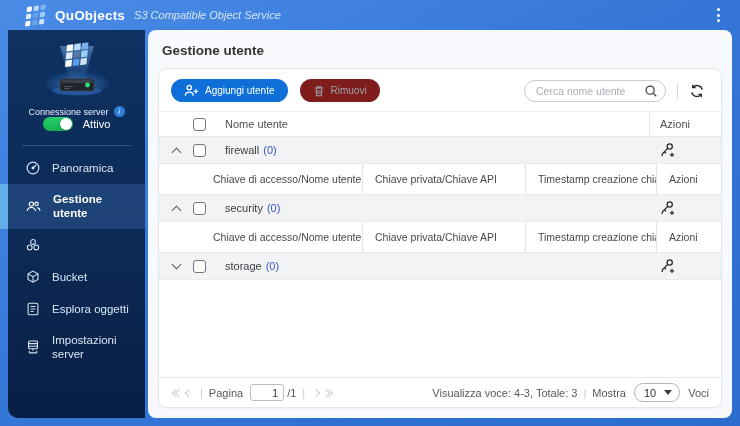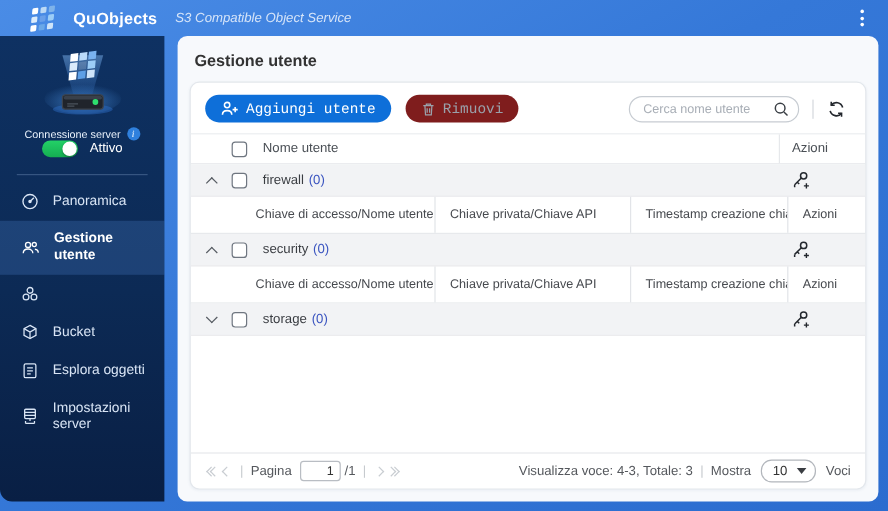--- a/index.html
+++ b/index.html
@@ -3,35 +3,35 @@
 <meta charset="utf-8">
 <style>
   * { box-sizing: border-box; margin: 0; padding: 0; }
   html,body { width:740px; height:426px; overflow:hidden; }
   body {
     font-family:"Liberation Sans", sans-serif;
     background:linear-gradient(150deg,#4a8ce6 0%,#3578d8 45%,#2b6ccf 100%);
     color:#333;
   }
   
-  .topbar { height:30px; display:flex; align-items:center; padding:0 14px 0 26px;gap:6px; }
+  .topbar { height:30px; display:flex; align-items:center; padding:0 14px 0 26px; }
   .logo-tiles { width:19px; height:19px; display:grid; grid-template-columns:repeat(3,1fr); gap:1.5px;
     transform:rotate(-8deg) skewX(-14deg); margin-right:10px; }
   .logo-tiles i { border-radius:1px; }
   .lt1{background:#ffffff}.lt2{background:#bcd9f5}.lt3{background:#7fb3ea}
   .lt4{background:#dcecfb}.lt5{background:rgba(255,255,255,.18)}.lt6{background:#9ccdf7}
   .lt7{background:#ffffff}.lt8{background:#6aa8e8}.lt9{background:#cfe4f9}
   .app-name { color:#fff; font-weight:bold; font-size:13.5px; letter-spacing:.2px; }
   .app-sub { color:rgba(255,255,255,.78); font-size:11px; font-style:italic; margin-left:9px; }
   .topbar-spacer { flex:1; }
   .kebab { display:flex; flex-direction:column; gap:2.5px; padding:4px 6px; cursor:pointer; }
   .kebab i { width:3px; height:3px; border-radius:50%; background:#fff; }
   
   .content { display:flex; height:396px; }
-  .sidebar-wrap { width:148px; padding-left:0; flex-shrink:0; }
+  .sidebar-wrap { width:148px; padding-left:8px; flex-shrink:0; }
   .sidebar {
     width:137px; height:388px;
     background:linear-gradient(180deg,#0e3162 0%,#0c2a55 55%,#091f44 100%);
     border-bottom-left-radius:10px;
     display:flex; flex-direction:column; position:relative;
   }
   .server-illu { margin:8px auto 0; display:block; }
   .conn-row { display:flex; align-items:center; justify-content:center; gap:5px; margin-top:2px; }
   .conn-label { color:#eaf2fc; font-size:9px; }
   .info-circ { width:11px; height:11px; border-radius:50%; background:#2f80dd; color:#fff;
@@ -53,38 +53,38 @@
     background:#62adea; }
   
   .main { flex:1; margin:0 8px 8px 0; background:#f7f9fc; border-radius:8px;
     display:flex; flex-direction:column; padding:8px 10px 10px; min-width:0; }
   .page-title { font-size:13.5px; font-weight:bold; color:#333; margin:5px 0 10px 4px; }
   .card { flex:1; background:#fff; border:1px solid #e3e7ec; border-radius:8px;
     display:flex; flex-direction:column; min-height:0; box-shadow:0 1px 2px rgba(40,70,120,.05); }
   
   .toolbar { display:flex; align-items:center; padding:10px 12px 9px; }
   .btn { display:flex; align-items:center; gap:6px; height:23px; padding:0 13px;
-    border:none; border-radius:12px; font-size:12px; font-family:Liberation Mono, monospace; cursor:pointer; }
+    border:none; border-radius:12px; font-size:10px; font-family:Liberation Sans, sans-serif; cursor:pointer; }
   .btn-primary { background:#0e6fd9; color:#fff; }
   .btn-disabled { background:#7f1d1d; color:#9aa1ab; margin-left:12px; cursor:default; }
   .tb-spacer { flex:1; }
   .search-box { position:relative; width:142px; }
   .search-box input { width:100%; height:22px; border:1px solid #c7ccd2; border-radius:11px;
     padding:0 28px 0 11px; font-size:10.5px; font-family:inherit; color:#444; outline:none; }
   .search-box input::placeholder { color:#a8aeb6; }
   .search-icon { position:absolute; right:8px; top:4px; cursor:pointer; }
   .v-div { width:1px; height:16px; background:#d4d8dd; margin:0 11px; }
   .refresh-btn { cursor:pointer; display:flex; align-items:center; margin-right:4px; }
   
   .table { flex:1; display:flex; flex-direction:column; font-size:11px; min-height:0; }
   .t-head { display:flex; align-items:center; height:26px; border-top:1px solid #eceef1;
     border-bottom:1px solid #e6e8eb; color:#4a4f55; }
   .col-chev { width:34px; display:flex; justify-content:center; flex-shrink:0; }
   .col-check { width:14px; flex-shrink:0; }
-  .col-name { flex:1; padding-left:12px; display:flex; align-items:center; min-width:0; }
+  .col-name { flex:1; padding-left:18px; display:flex; align-items:center; min-width:0; }
   .col-actions { width:72px; flex-shrink:0; display:flex; align-items:center; padding-left:10px; align-self:stretch; }
   .t-head .col-actions { border-left:1px solid #e6e8eb; }
   .checkbox { width:13px; height:13px; border:1.5px solid #6f7680; border-radius:3px;
     background:#fff; cursor:pointer; }
   .chev { width:7px; height:7px; border-left:1.6px solid #565b62; border-bottom:1.6px solid #565b62;
     display:inline-block; cursor:pointer; }
   .chev.up { transform:rotate(135deg); margin-top:4px; }
   .chev.down { transform:rotate(-45deg); margin-bottom:3px; }
   .group-row { display:flex; align-items:center; height:27px; background:#f2f3f5;
     border-bottom:1px solid #ececee; }

